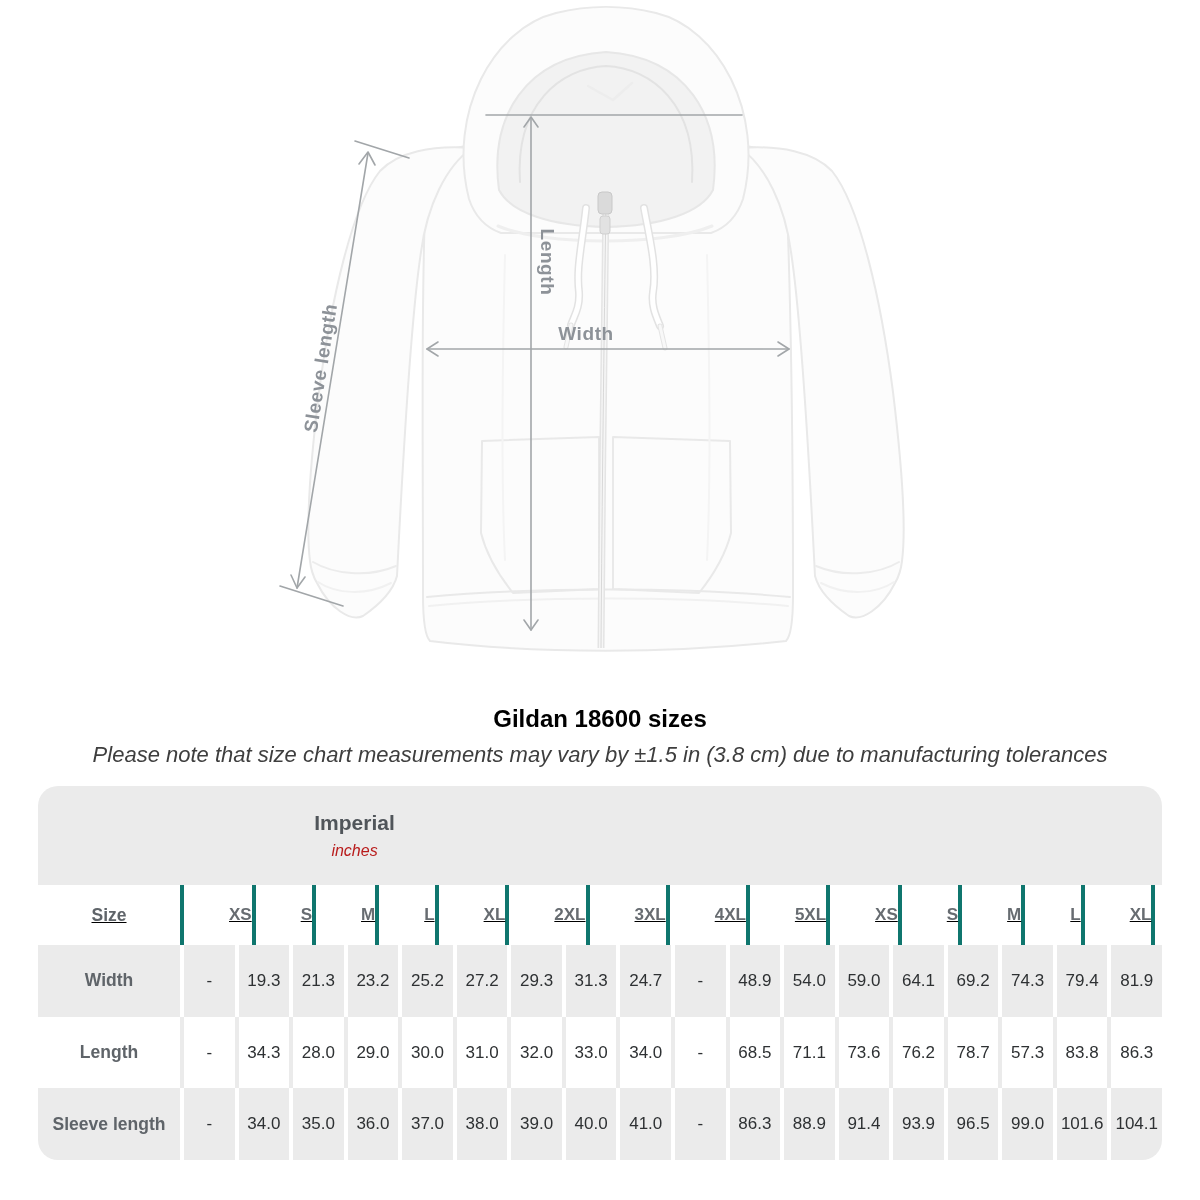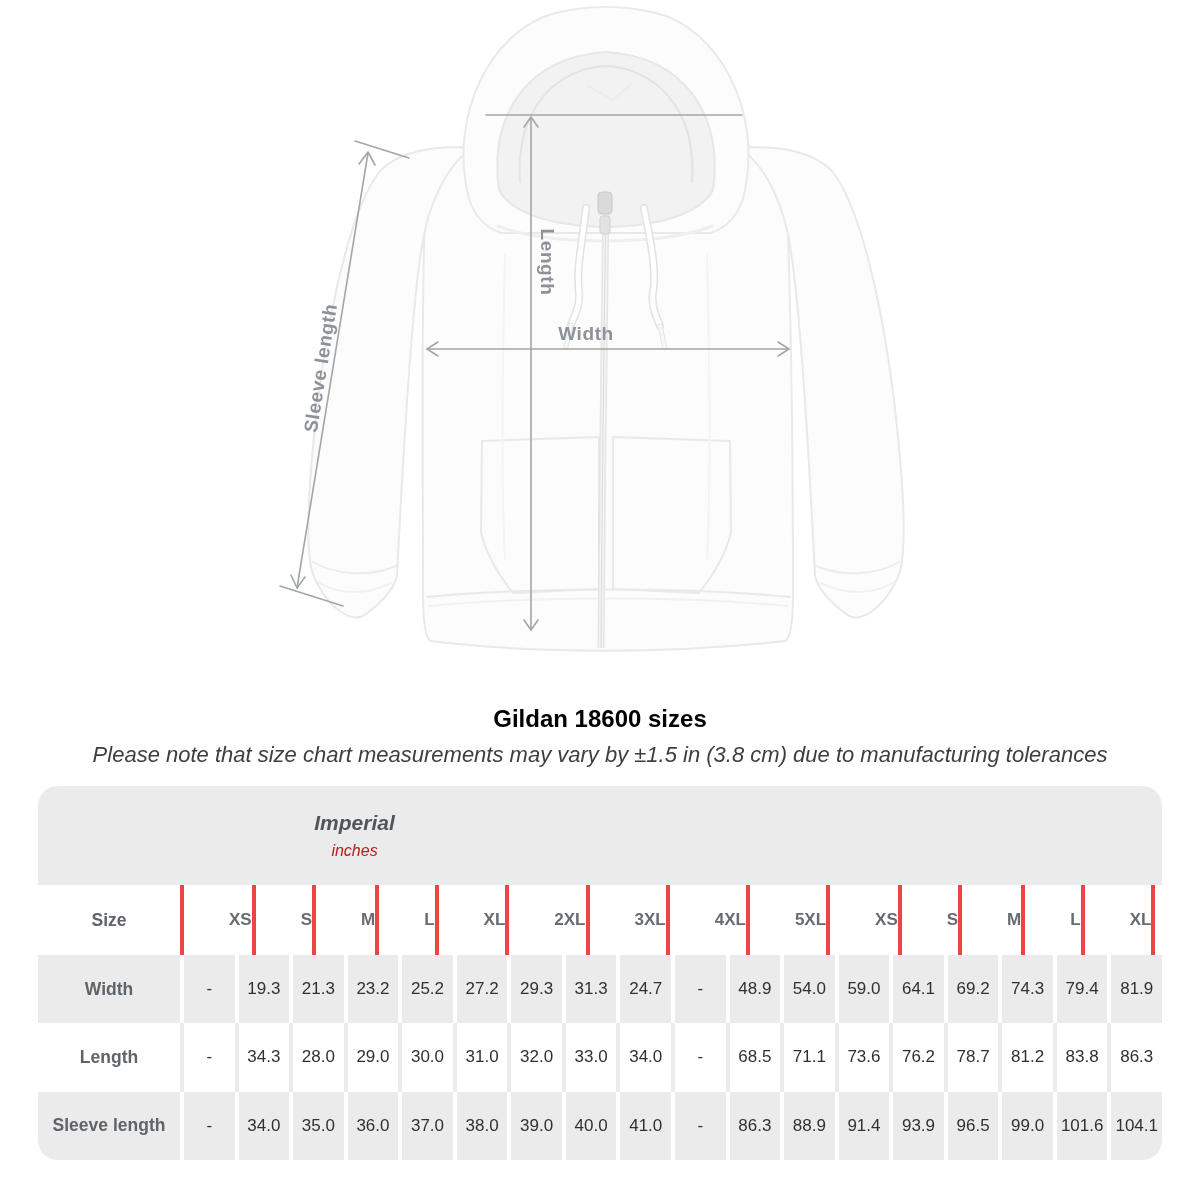--- a/index.html
+++ b/index.html
@@ -55,24 +55,24 @@
     grid-template-columns:142px repeat(18, 1fr);
     column-gap:4px;
   }
   .trow.band { height:99px; background:#ebebeb; }
   .band-cell {
     display:flex; flex-direction:column; align-items:center; justify-content:center;
     gap:4px;
   }
   .band-cell.imperial { grid-column:1 / 11; }
   .band-cell.metric   { grid-column:11 / 20; }
-  .unit-title { font-size:21px; font-weight:bold; font-style:italic; color:#50555a; line-height:26px; }
+  .unit-title { font-size:21px; font-weight:bold; color:#50555a; line-height:26px; }
   .unit-sub   { font-size:16px; font-style:italic; color:#b91c1c; line-height:22px; }
 
-  .trow.header-row { height:70px; background:#ef4444; }
+  .trow.header-row { height:60px; background:#0f766e;text-decoration:underline; }
   .trow.header-row .cell { background:#ffffff; }
   .trow.data { flex:1; }
   .trow.gray-row  { background:#ffffff; }
   .trow.gray-row .cell  { background:#ebebeb; }
   .trow.white-row { background:#ebebeb; }
   .trow.white-row .cell { background:#ffffff; }
 
   .cell {
     display:flex; align-items:center; justify-content:center;
     font-size:17px;
@@ -218,21 +218,21 @@
       <div class="cell val">31.0</div>
       <div class="cell val">32.0</div>
       <div class="cell val">33.0</div>
       <div class="cell val">34.0</div>
       <div class="cell val">-</div>
       <div class="cell val">68.5</div>
       <div class="cell val">71.1</div>
       <div class="cell val">73.6</div>
       <div class="cell val">76.2</div>
       <div class="cell val">78.7</div>
-      <div class="cell val">81.2</div>
+      <div class="cell val">57.3</div>
       <div class="cell val">83.8</div>
       <div class="cell val">86.3</div>
     </div>
     <div class="trow data gray-row">
       <div class="cell rowlabel">Sleeve length</div>
       <div class="cell val">-</div>
       <div class="cell val">34.0</div>
       <div class="cell val">35.0</div>
       <div class="cell val">36.0</div>
       <div class="cell val">37.0</div>

